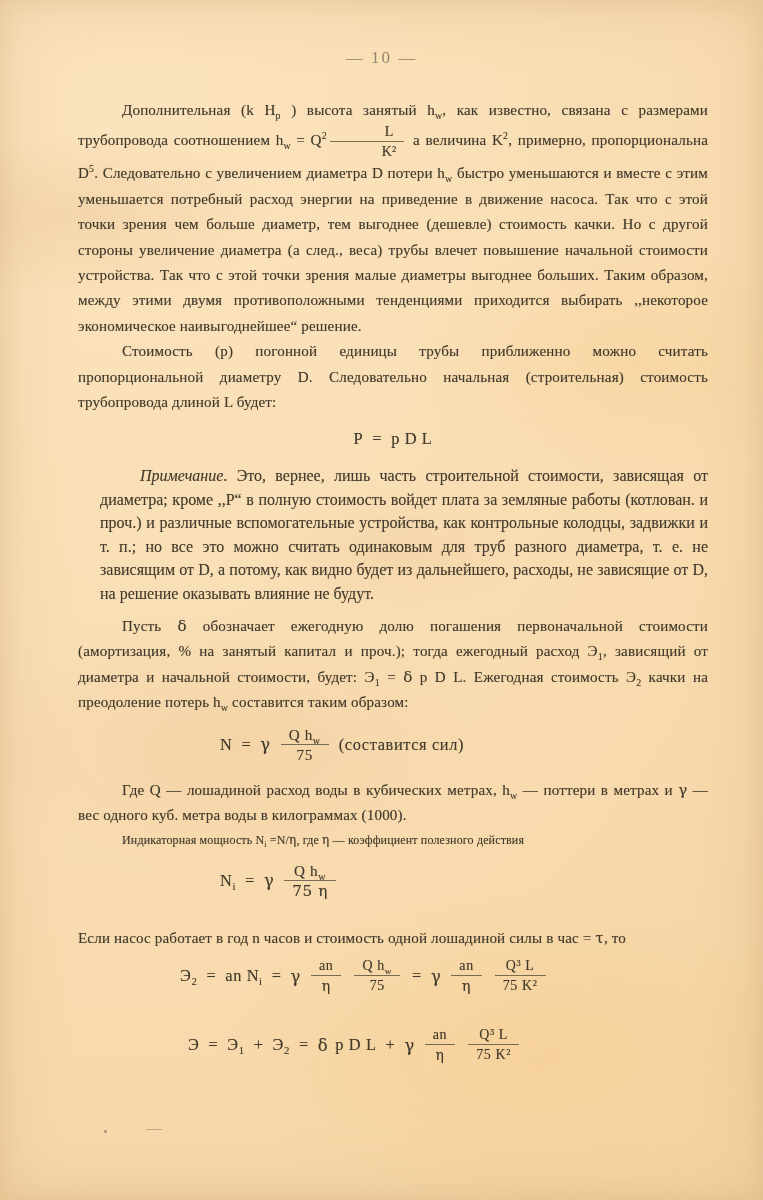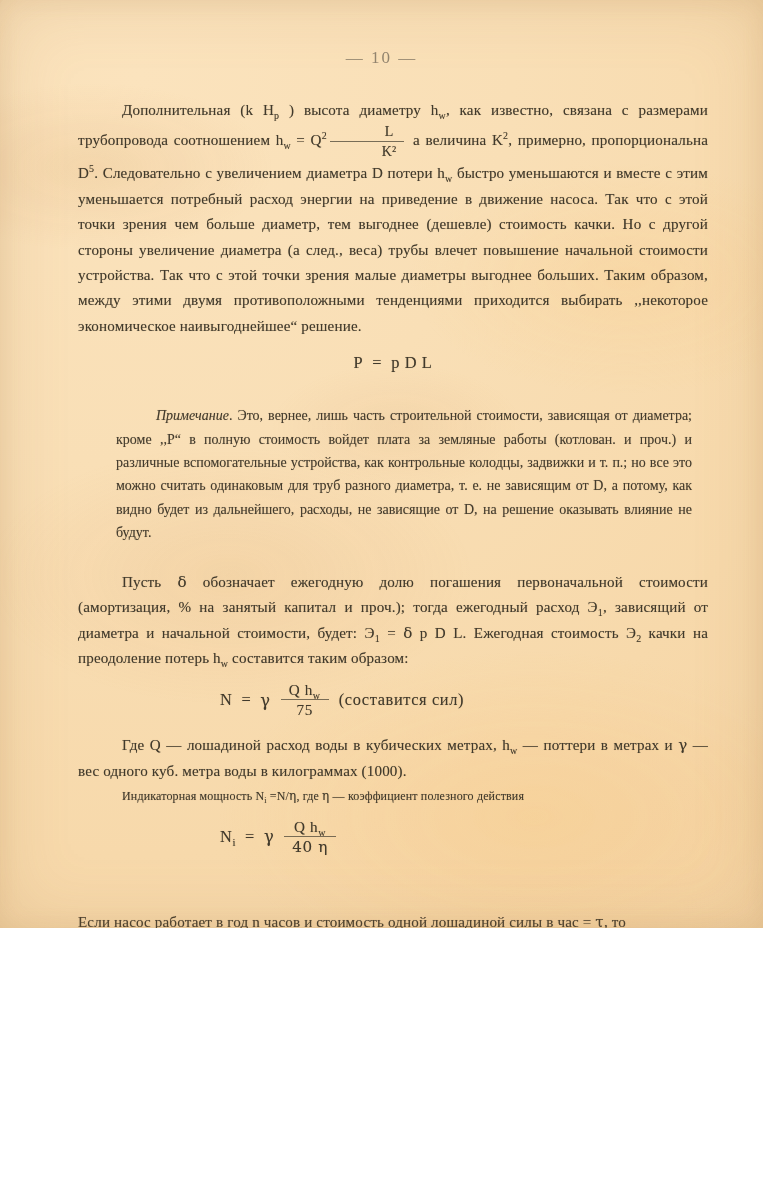--- a/index.html
+++ b/index.html
@@ -3,21 +3,21 @@
 <meta charset="utf-8">
 <style>
   html, body {
     margin: 0;
     padding: 0;
     background: #ffffff;
   }
   #page {
     position: relative;
     width: 763px;
-    height: 928px;
+    height: 1200px;
     overflow: hidden;
     background:
       radial-gradient(ellipse 140% 120% at 18% 8%, #fbe3bd 0%, #f9dfb6 35%, #f7d9ab 70%, #f4d3a3 100%);
     font-family: "Liberation Serif", "DejaVu Serif", serif;
     color: #3a3327;
   }
   
   #paper-texture {
     position: absolute;
     inset: 0;
@@ -69,26 +69,26 @@
   p.tx {
     margin: 0 0 0 0;
     font-size: 15.1px;
     line-height: 25.4px;
     text-align: justify;
     text-indent: 44px;
     letter-spacing: 0.15px;
     color: #413a2c;
     text-shadow: 0 0 0.7px rgba(80,66,44,0.42);
   }
-  p.tx.noind { text-indent: 0; margin-top: 28px; }
+  p.tx.noind { text-indent: 0; }
 
   .note {
-    margin: 16px;
+    margin: 0;
     padding-left: 22px;
-    font-size: 14px;
+    font-size: 16px;
     line-height: 23.4px;
     text-align: justify;
     text-indent: 40px;
     color: #443c2e;
     text-shadow: 0 0 0.7px rgba(80,66,44,0.42);
   }
   .note i { font-style: italic; }
   .gk { font-family: "DejaVu Serif", serif; }
   sub { font-size: 0.66em; line-height: 0; }
   sup { font-size: 0.66em; line-height: 0; }
@@ -155,26 +155,27 @@
 
   <div id="content">
 
     <div class="folio">— 10 —</div>
 
     <div class="body-block">
 
 
       <div style="height:10px"></div>
 
-      <p class="tx"><span>Дополнительная (k H</span><sub>p</sub><span> ) высота диаметру h</span><sub>w</sub><span>, как  известно,  связана с размерами трубопровода соотношением h</span><sub>w</sub><span> = Q</span><sup>2</sup><span class="frac small">
+      <p class="tx"><span>Дополнительная (k H</span><sub>p</sub><span> ) высота занятый h</span><sub>w</sub><span>, как  известно,  связана с размерами трубопровода соотношением h</span><sub>w</sub><span> = Q</span><sup>2</sup><span class="frac small">
             <span class="num">L</span>
             <span class="bar"></span>
             <span class="den">K²</span>
           </span><span> а величина K</span><sup>2</sup><span>, примерно, пропорциональна D</span><sup>5</sup><span>. Следовательно с увеличением диаметра D потери h</span><sub>w</sub><span> быстро уменьшаются и вместе с этим уменьшается потребный расход энергии на приведение в движение насоса. Так что с этой точки зрения чем больше диаметр, тем выгоднее (дешевле) стоимость качки. Но с другой стороны увеличение диаметра  (а след., веса) трубы влечет повышение начальной стоимости устройства.  Так что с этой точки зрения малые диаметры выгоднее больших. Таким образом, между этими двумя противоположными тенденциями приходится выбирать  ,,некоторое экономическое наивыгоднейшее“ решение.</span></p>
 
+      <p class="tx">Стоимость (p) погонной единицы трубы приближенно  можно  считать  пропорциональной диаметру  D. Следовательно начальная (строительная)  стоимость трубопровода длиной L будет:</p>
 
       <div style="height:14px"></div>
 
       <div class="eq-row">
         <span>P</span>
         <span class="op">=</span>
         <span>p D L</span>
       </div>
 
       <div style="height:15px"></div>
@@ -208,21 +209,21 @@
 
       <div style="height:8px"></div>
 
       <div class="eq-row left-ind">
         <span><span>N</span><sub>i</sub></span>
         <span class="op">=</span>
         <span class="gk">γ</span>
         <span class="frac">
           <span class="num"><span>Q h</span><sub>w</sub></span>
           <span class="bar"></span>
-          <span class="den gk">40 η</span>
+          <span class="den gk">75 η</span>
         </span>
       </div>
 
       <div style="height:26px"></div>
 
       <p class="tx noind"><span>Если насос работает  в год n  часов и  стоимость  одной  лошадиной силы в час = </span><span class="gk">τ</span><span>, то</span></p>
 
       <div style="height:6px"></div>
 
       <div class="eq-row" style="justify-content:flex-start;padding-left:102px;">

